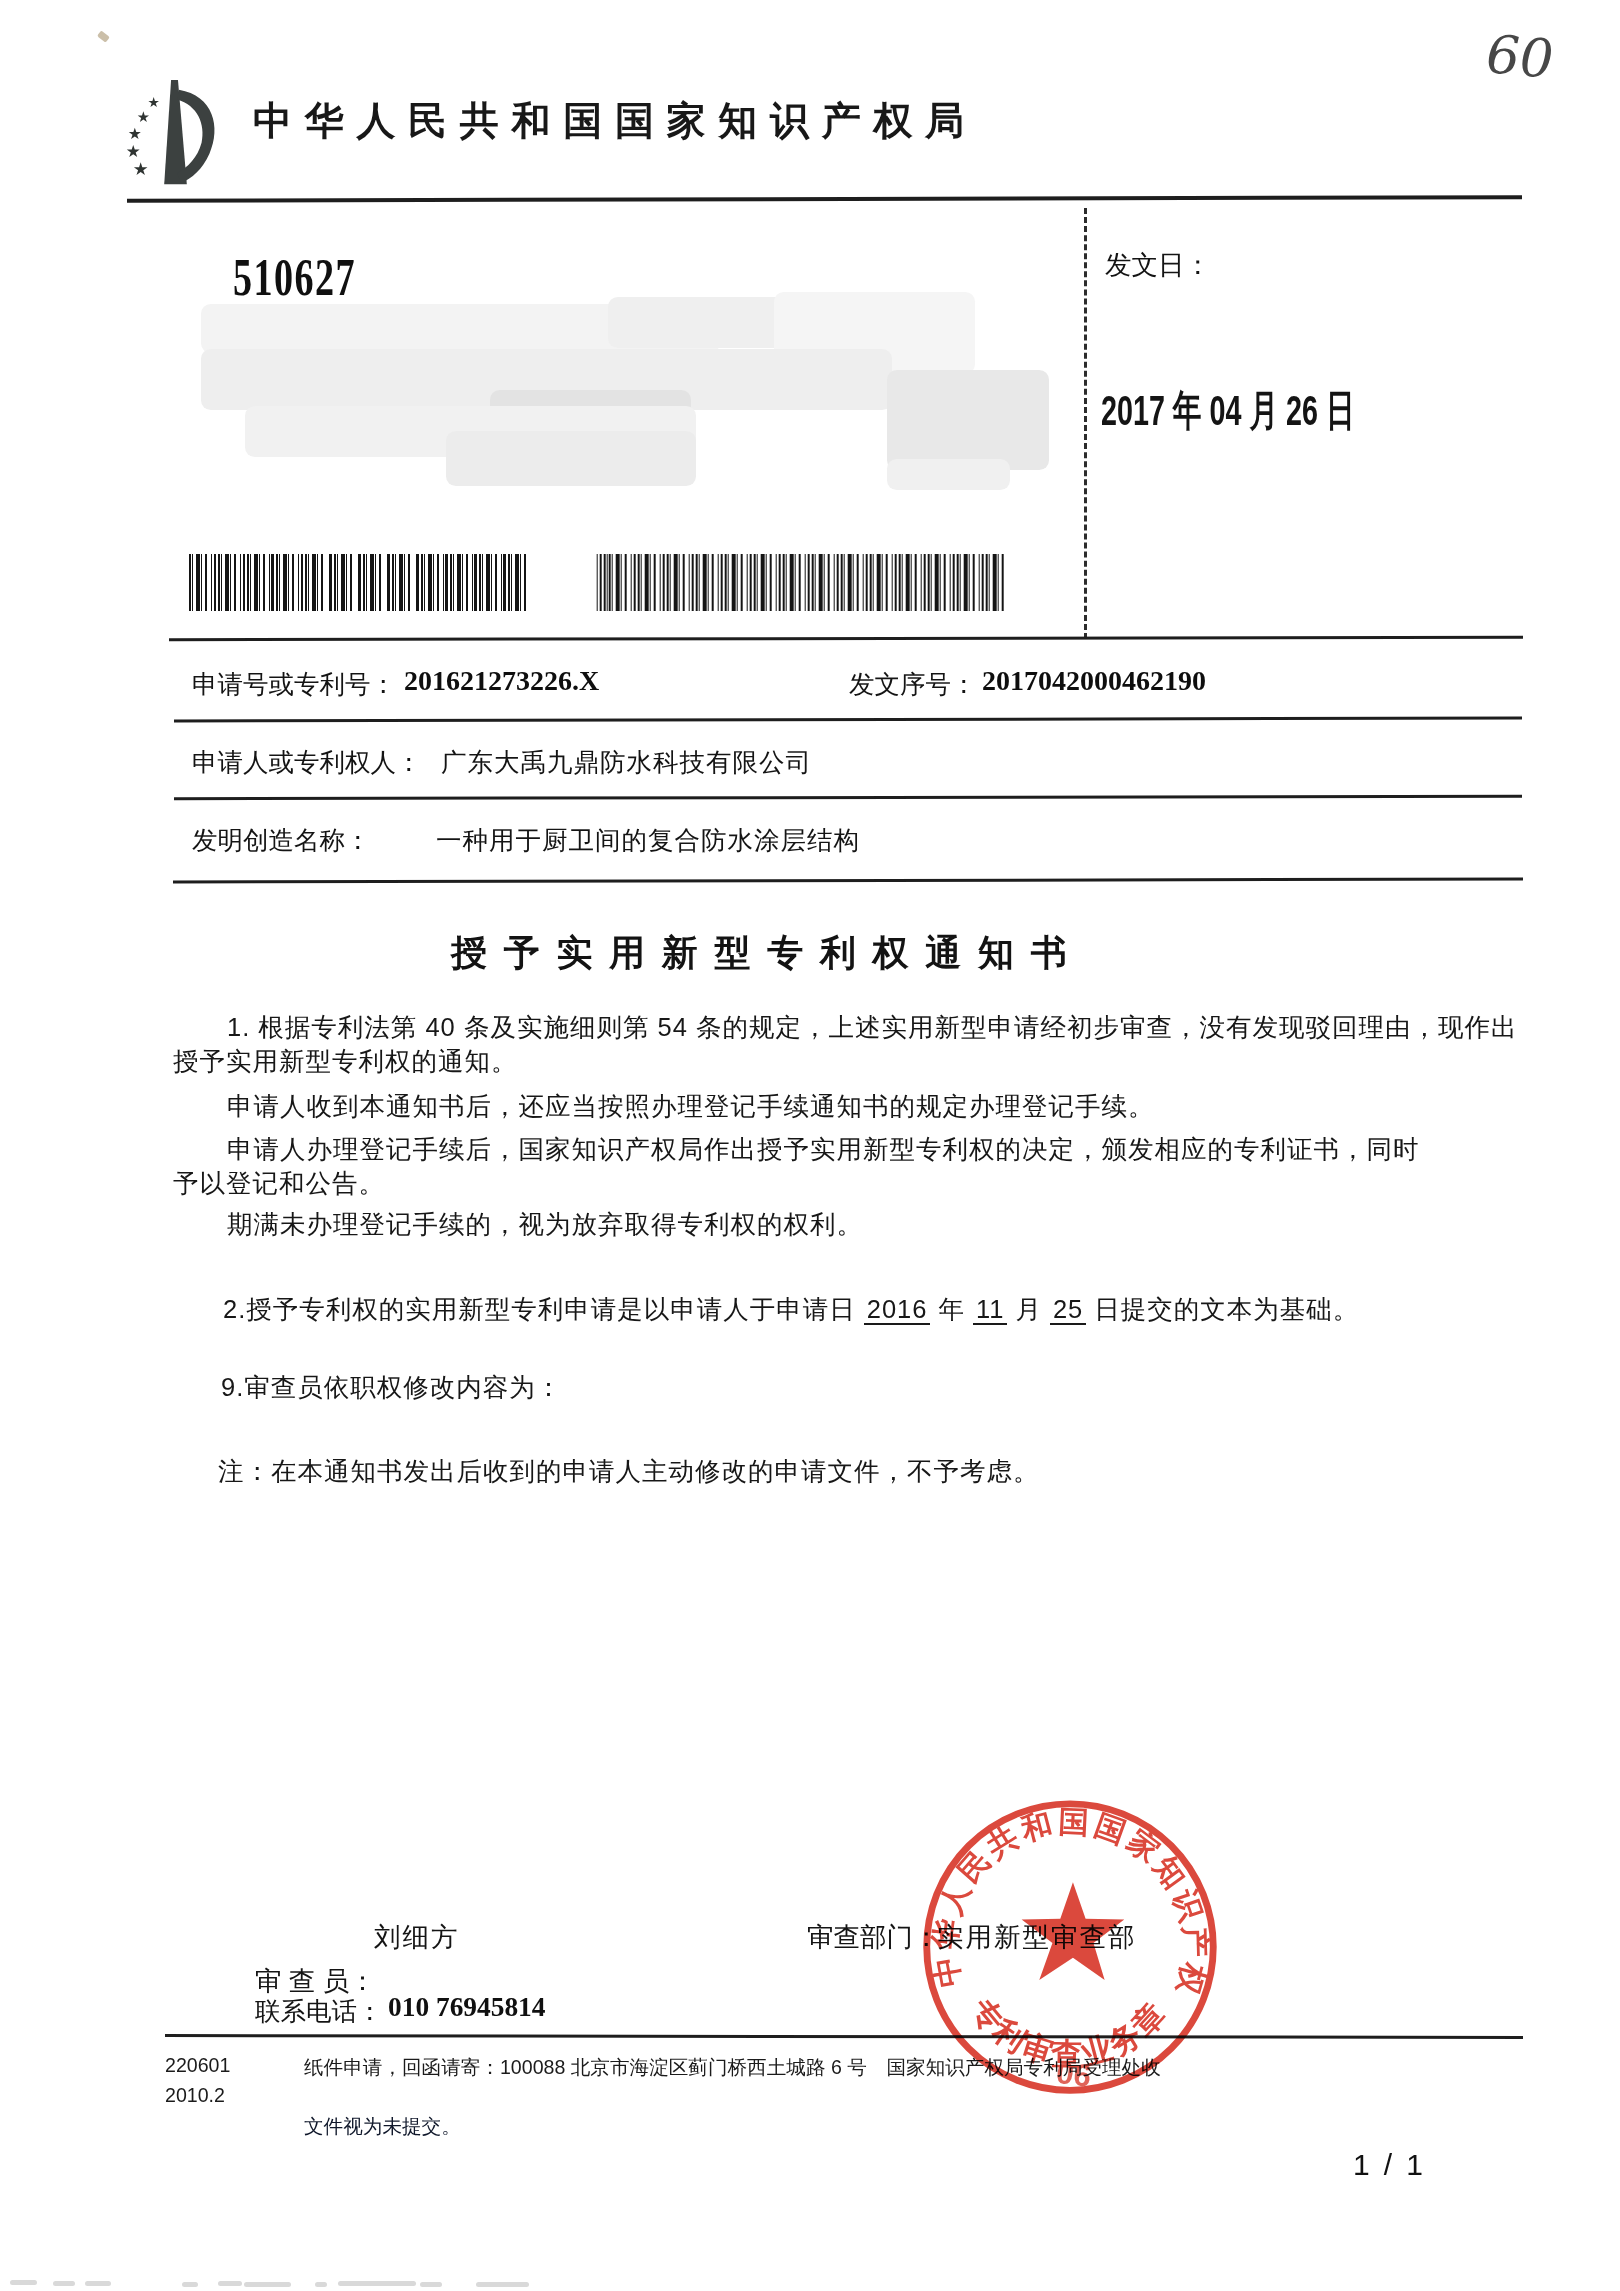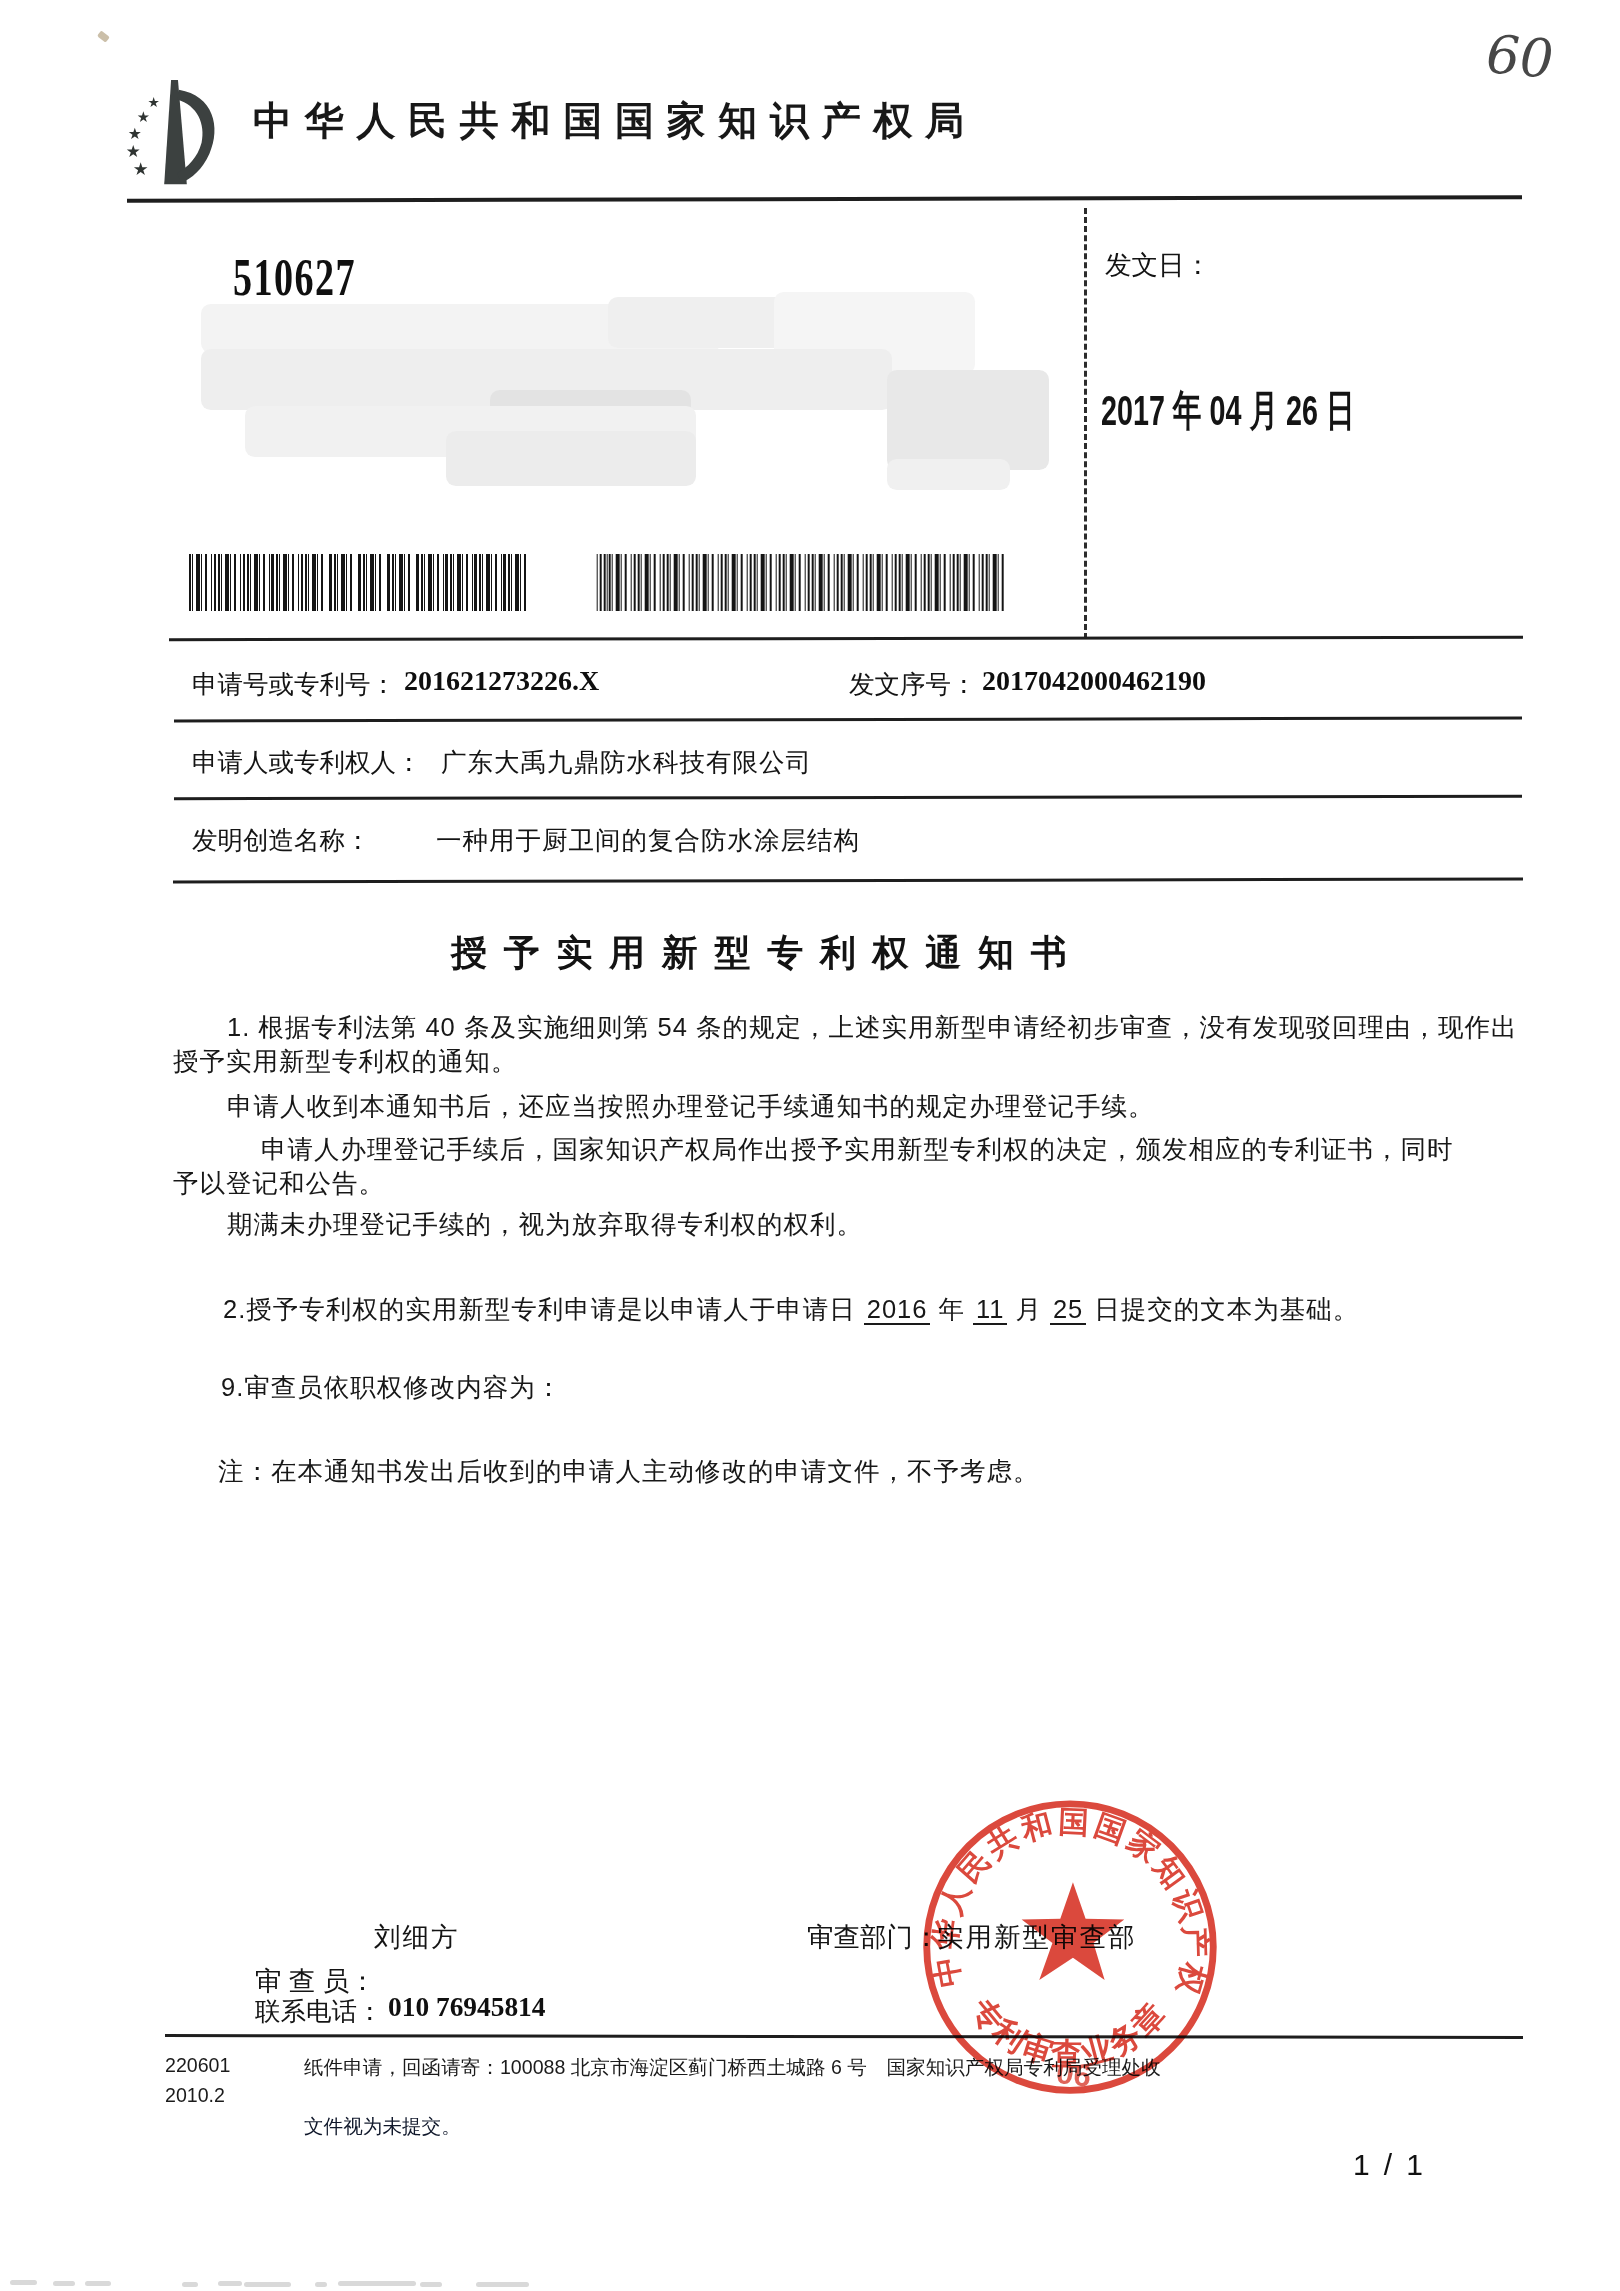--- a/index.html
+++ b/index.html
@@ -88,21 +88,21 @@
   <div class="abs label" style="left:192px;top:823px;">发明创造名称：</div>
   <div class="abs label" style="left:400px;top:823px;letter-spacing:1px;margin-left:36px;">一种用于厨卫间的复合防水涂层结构</div>
 
   <div class="rule" style="left:173px;top:879px;width:1350px;transform:rotate(-0.12deg);"></div>
 
   <div class="abs" style="left:451px;top:929px;font-size:36px;font-weight:700;letter-spacing:16.7px;color:#131313;">授予实用新型专利权通知书</div>
 
   <div class="abs body-line" style="left:227px;top:1010px;">1. 根据专利法第 40 条及实施细则第 54 条的规定，上述实用新型申请经初步审查，没有发现驳回理由，现作出</div>
   <div class="abs body-line" style="left:173px;top:1044px;">授予实用新型专利权的通知。</div>
   <div class="abs body-line" style="left:227px;top:1089px;">申请人收到本通知书后，还应当按照办理登记手续通知书的规定办理登记手续。</div>
-  <div class="abs body-line" style="left:227px;top:1132px;margin-left:34px;">申请人办理登记手续后，国家知识产权局作出授予实用新型专利权的决定，颁发相应的专利证书，同时</div>
+  <div class="abs body-line" style="left:227px;top:1132px;">申请人办理登记手续后，国家知识产权局作出授予实用新型专利权的决定，颁发相应的专利证书，同时</div>
   <div class="abs body-line" style="left:173px;top:1166px;">予以登记和公告。</div>
   <div class="abs body-line" style="left:227px;top:1207px;">期满未办理登记手续的，视为放弃取得专利权的权利。</div>
 
   <div class="abs body-line" style="left:223px;top:1292px;">
     <span>2.授予专利权的实用新型专利申请是以申请人于申请日 </span><span class="u">2016</span><span> 年 </span><span class="u">11</span><span> 月 </span><span class="u">25</span><span> 日提交的文本为基础。</span>
   </div>
 
   <div class="abs body-line" style="left:221px;top:1370px;">9.审查员依职权修改内容为：</div>
   <div class="abs body-line" style="left:218px;top:1454px;">注：在本通知书发出后收到的申请人主动修改的申请文件，不予考虑。</div>
 

